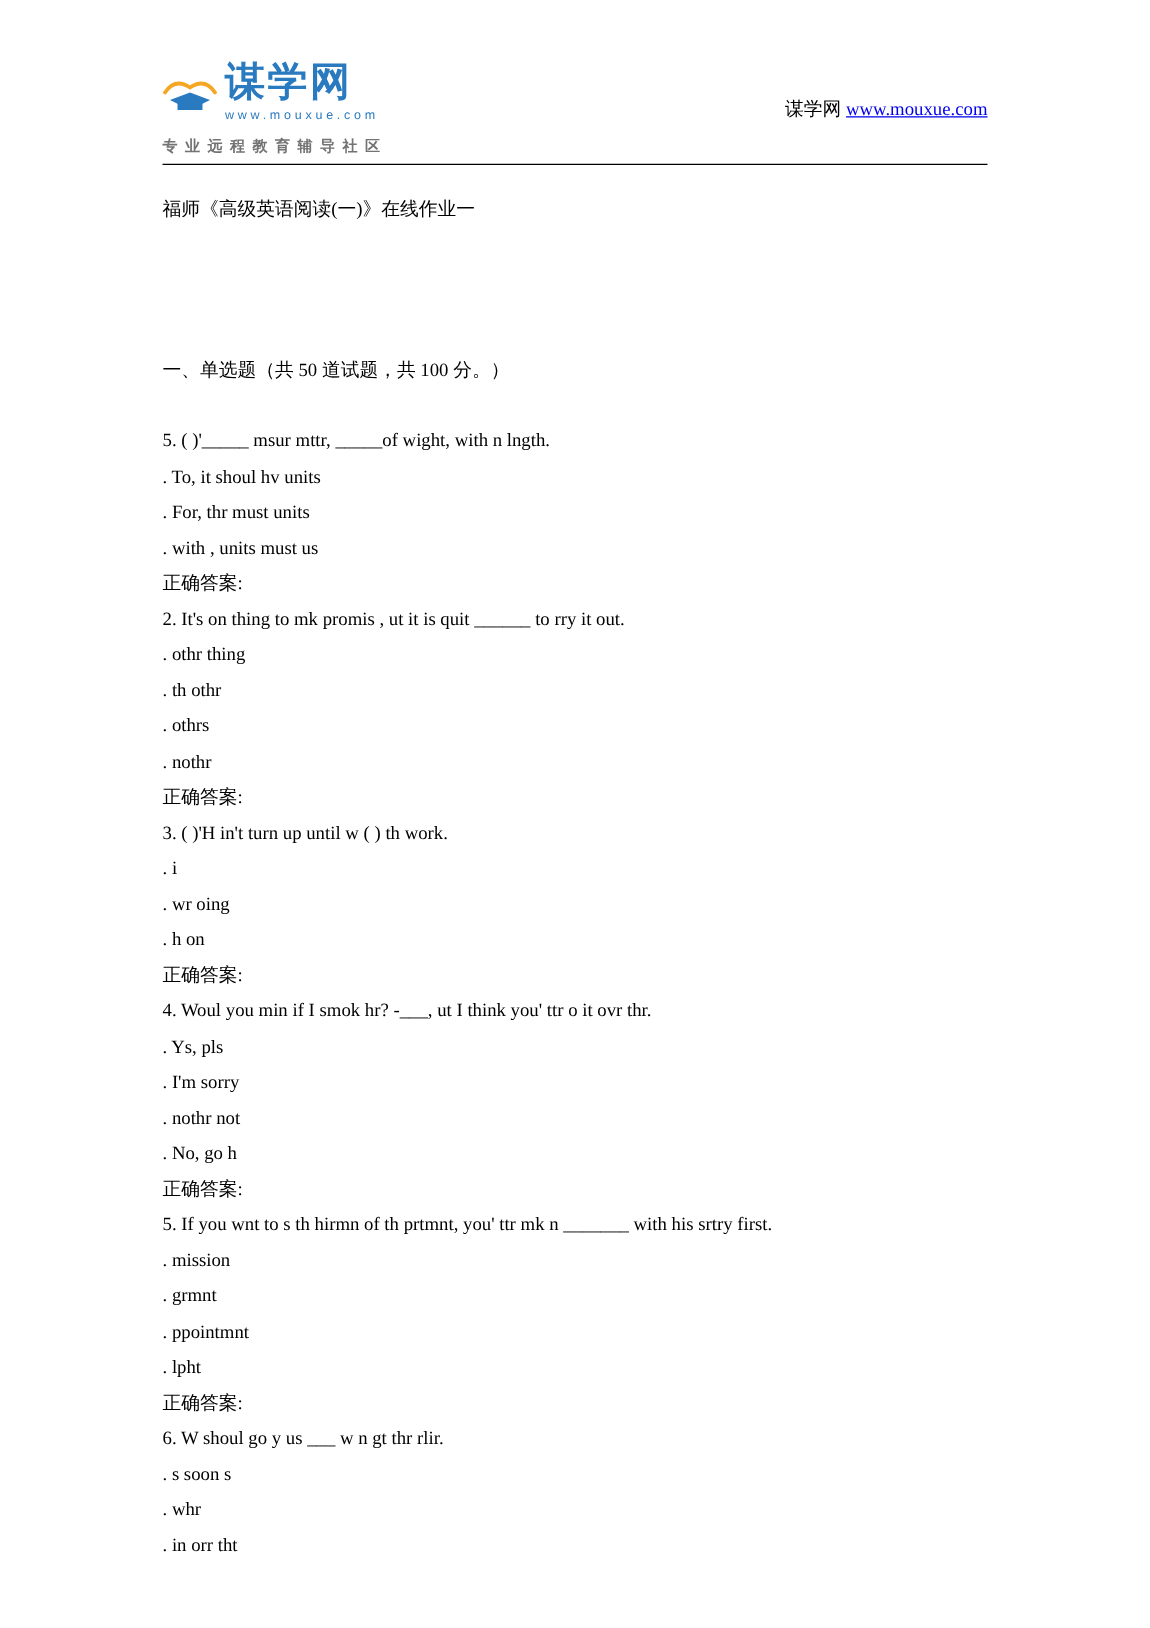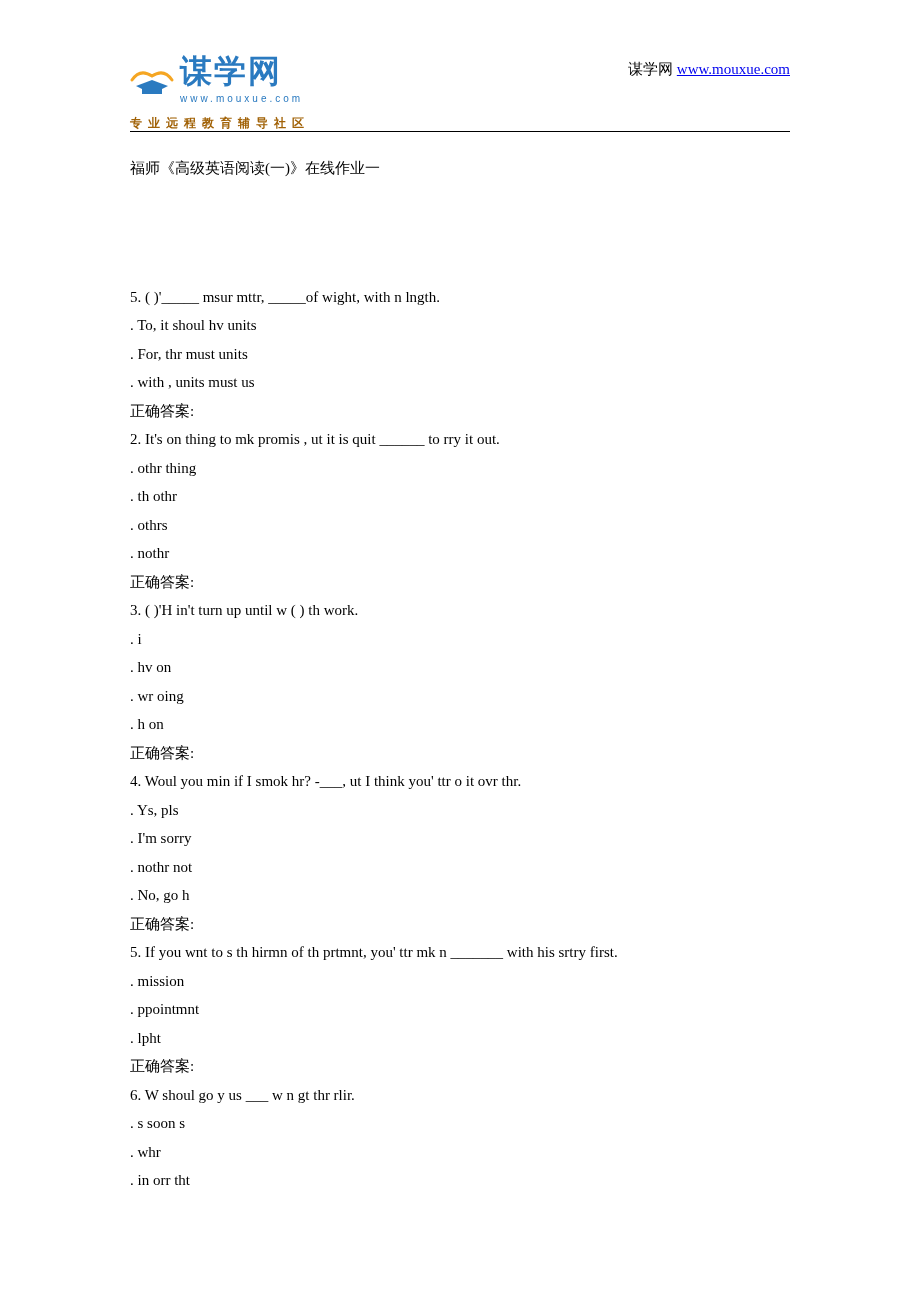--- a/index.html
+++ b/index.html
@@ -11,21 +11,21 @@
       font-size: 15px;
       color: #000;
       line-height: 1.9;
       position: relative;
     }
     .page {
       padding: 55px 130px 0 130px;
     }
     .header {
       display: flex;
-      align-items: flex-start;
+      align-items: center;
       justify-content: space-between;
       margin-bottom: 6px;
       height: 68px;
     }
     .logo {
       display: flex;
       flex-direction: column;
       align-items: flex-start;
     }
     .logo-top {
@@ -55,21 +55,21 @@
     .logo-py {
       font-family: Arial, sans-serif;
       font-size: 10px;
       color: #2a7ac0;
       letter-spacing: 3px;
       margin-top: 2px;
     }
     .logo-sub {
       font-family: "Microsoft YaHei", sans-serif;
       font-size: 12px;
-      color: #a16207;
+      color: #737373;
       letter-spacing: 6px;
       margin-top: 4px;
       font-weight: bold;
     }
     .header-right {
       font-size: 15px;
       color: #000;
       padding-bottom: 2px;
     }
     .header-right a {
@@ -118,20 +118,21 @@
     </div>
     <div class="header-right">
       <span>谋学网 </span><a href="#">www.mouxue.com</a>
     </div>
   </div>
 
   <hr class="divider">
 
   <div class="title">福师《高级英语阅读(一)》在线作业一</div>
 
+  <div class="section-heading">一、单选题（共 50 道试题，共 100 分。）</div>
 
   <div class="question">
     <div class="q-stem">5.  ( )'_____ msur mttr, _____of wight, with n lngth.</div>
     <div class="q-option">. To, it shoul hv units</div>
     <div class="q-option">. For, thr must  units</div>
     <div class="q-option">. with , units must  us</div>
     <div class="q-answer">正确答案:</div>
   </div>
 
   <div class="question">
@@ -139,38 +140,38 @@
     <div class="q-option">. othr thing</div>
     <div class="q-option">. th othr</div>
     <div class="q-option">. othrs</div>
     <div class="q-option">. nothr</div>
     <div class="q-answer">正确答案:</div>
   </div>
 
   <div class="question">
     <div class="q-stem">3.  ( )'H in't turn up until w ( ) th work.</div>
     <div class="q-option">. i</div>
-    <div class="q-option">. hv on</div>
     <div class="q-option">. wr oing</div>
     <div class="q-option">. h on</div>
     <div class="q-answer">正确答案:</div>
   </div>
 
   <div class="question">
     <div class="q-stem">4.  Woul you min if I smok hr? -___, ut I think you' ttr o it ovr thr.</div>
     <div class="q-option">. Ys, pls</div>
     <div class="q-option">. I'm sorry</div>
     <div class="q-option">. nothr not</div>
     <div class="q-option">. No, go h</div>
     <div class="q-answer">正确答案:</div>
   </div>
 
   <div class="question">
     <div class="q-stem">5.  If you wnt to s th hirmn of th prtmnt, you' ttr mk n _______ with his srtry first.</div>
     <div class="q-option">. mission</div>
+    <div class="q-option">. grmnt</div>
     <div class="q-option">. ppointmnt</div>
     <div class="q-option">. lpht</div>
     <div class="q-answer">正确答案:</div>
   </div>
 
   <div class="question">
     <div class="q-stem">6.  W shoul go y us ___ w n gt thr rlir.</div>
     <div class="q-option">. s soon s</div>
     <div class="q-option">. whr</div>
     <div class="q-option">. in orr tht</div>

